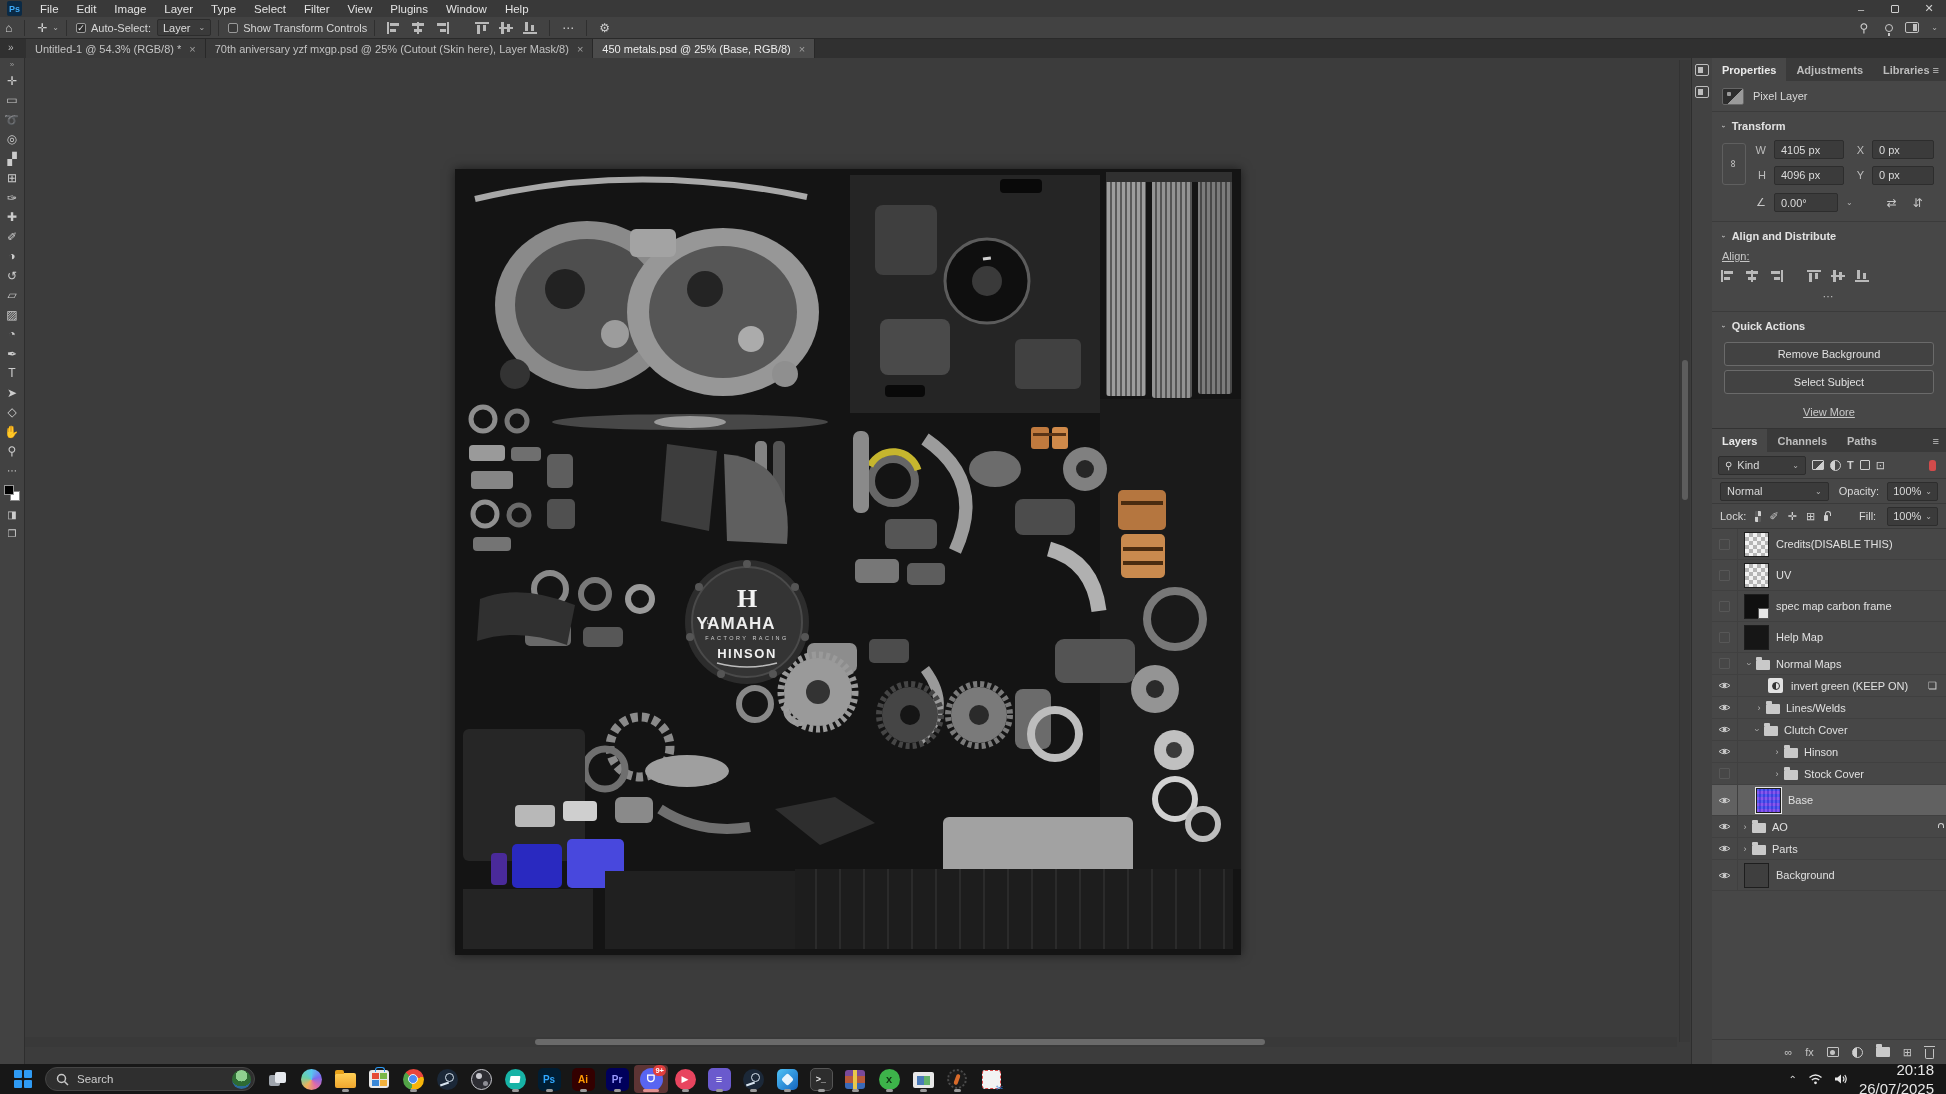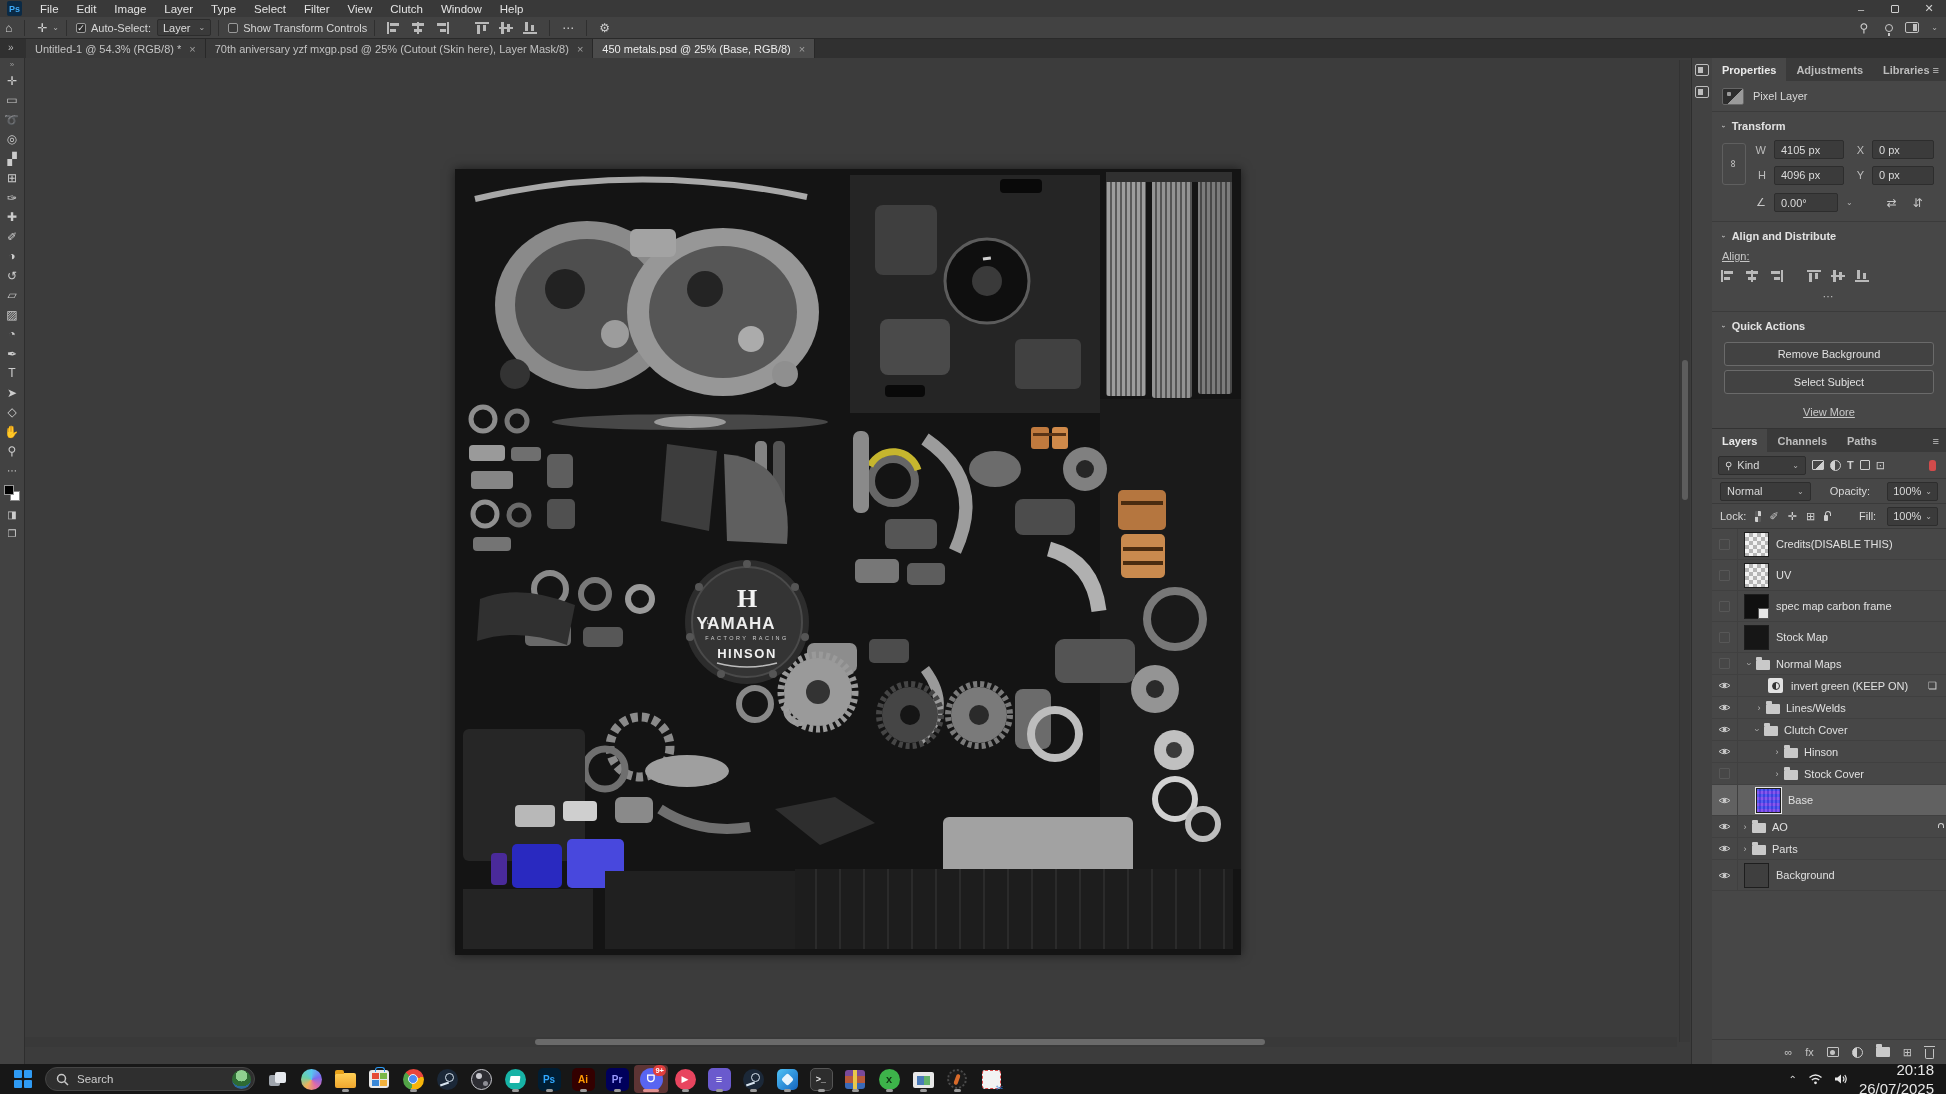--- a/index.html
+++ b/index.html
@@ -122,21 +122,21 @@
   .lp-filter { height:27px; display:flex; align-items:center; padding:0 6px; gap:6px; border-bottom:1px solid #3a3a3a; }
   .kindbox { display:flex; align-items:center; gap:5px; background:#3b3b3b; border:1px solid #2d2d2d;
     border-radius:2px; height:19px; padding:0 6px; width:88px; }
   .fic { color:#d0d0d0; font-size:11px; }
   .half { width:11px; height:11px; border-radius:50%; border:1px solid #cfcfcf;
     background:linear-gradient(90deg,#cfcfcf 50%,transparent 50%); }
   .imgic { width:12px; height:10px; border:1px solid #cfcfcf; border-radius:1px;
     background:linear-gradient(135deg,transparent 60%,#cfcfcf 60%); }
   .sqic { width:10px; height:10px; border:1px solid #cfcfcf; border-radius:1px; }
   .redpin { width:7px; height:11px; background:#d24b4b; border-radius:3px 3px 2px 2px; margin-left:auto; margin-right:4px; }
-  .lp-blend { height:25px; display:flex; align-items:center; padding:0 8px; gap:15px; border-bottom:1px solid #3a3a3a; }
+  .lp-blend { height:25px; display:flex; align-items:center; padding:0 8px; gap:6px; border-bottom:1px solid #3a3a3a; }
   .blendbox { width:118px; height:19px; background:#3b3b3b; border:1px solid #2d2d2d; border-radius:2px;
     display:flex; align-items:center; padding:0 6px; }
   .opbox { width:52px; height:19px; background:#3b3b3b; border:1px solid #2d2d2d; border-radius:2px;
     display:flex; align-items:center; padding:0 5px; gap:4px; margin-left:2px; }
   .lp-lock { height:25px; display:flex; align-items:center; padding:0 8px; gap:9px; border-bottom:1px solid #3a3a3a; }
   .checker-s { width:11px; height:11px; background:conic-gradient(#cfcfcf 25%,#5a5a5a 0 50%,#cfcfcf 0 75%,#5a5a5a 0); border-radius:1px; }
   .padlock { width:8px; height:6px; background:#cfcfcf; border-radius:1px; position:relative; margin-top:4px; }
   .padlock::before { content:""; position:absolute; top:-4px; left:1px; width:4px; height:4px;
     border:1.4px solid #cfcfcf; border-bottom:none; border-radius:3px 3px 0 0; }
   .llist { flex:1; overflow:hidden; }
@@ -247,21 +247,21 @@
   <div class="menubar">
     <div class="ps-logo">Ps</div>
     <div class="mi">File</div>
     <div class="mi">Edit</div>
     <div class="mi">Image</div>
     <div class="mi">Layer</div>
     <div class="mi">Type</div>
     <div class="mi">Select</div>
     <div class="mi">Filter</div>
     <div class="mi">View</div>
-    <div class="mi">Clutch</div>
+    <div class="mi">Plugins</div>
     <div class="mi">Window</div>
     <div class="mi">Help</div>
     <div class="winctl">
       <span>–</span>
       <span class="wc-max">
           <i></i>
         </span>
       <span>✕</span>
     </div>
   </div>
@@ -666,21 +666,21 @@
                 <span class="eyebox"></span>
               </span>
             <span class="lthumb smart"></span>
             <span class="lname">spec map carbon frame</span>
           </div>
           <div class="lrow h30">
             <span class="eyecell">
                 <span class="eyebox"></span>
               </span>
             <span class="lthumb dark"></span>
-            <span class="lname">Stock Map</span>
+            <span class="lname">Help Map</span>
           </div>
           <div class="lrow h21">
             <span class="eyecell">
                 <span class="eyebox"></span>
               </span>
             <span style="width:6px"></span>
             <span class="grp-chev open">›</span>
             <span class="folder"></span>
             <span class="lname">Normal Maps</span>
           </div>

